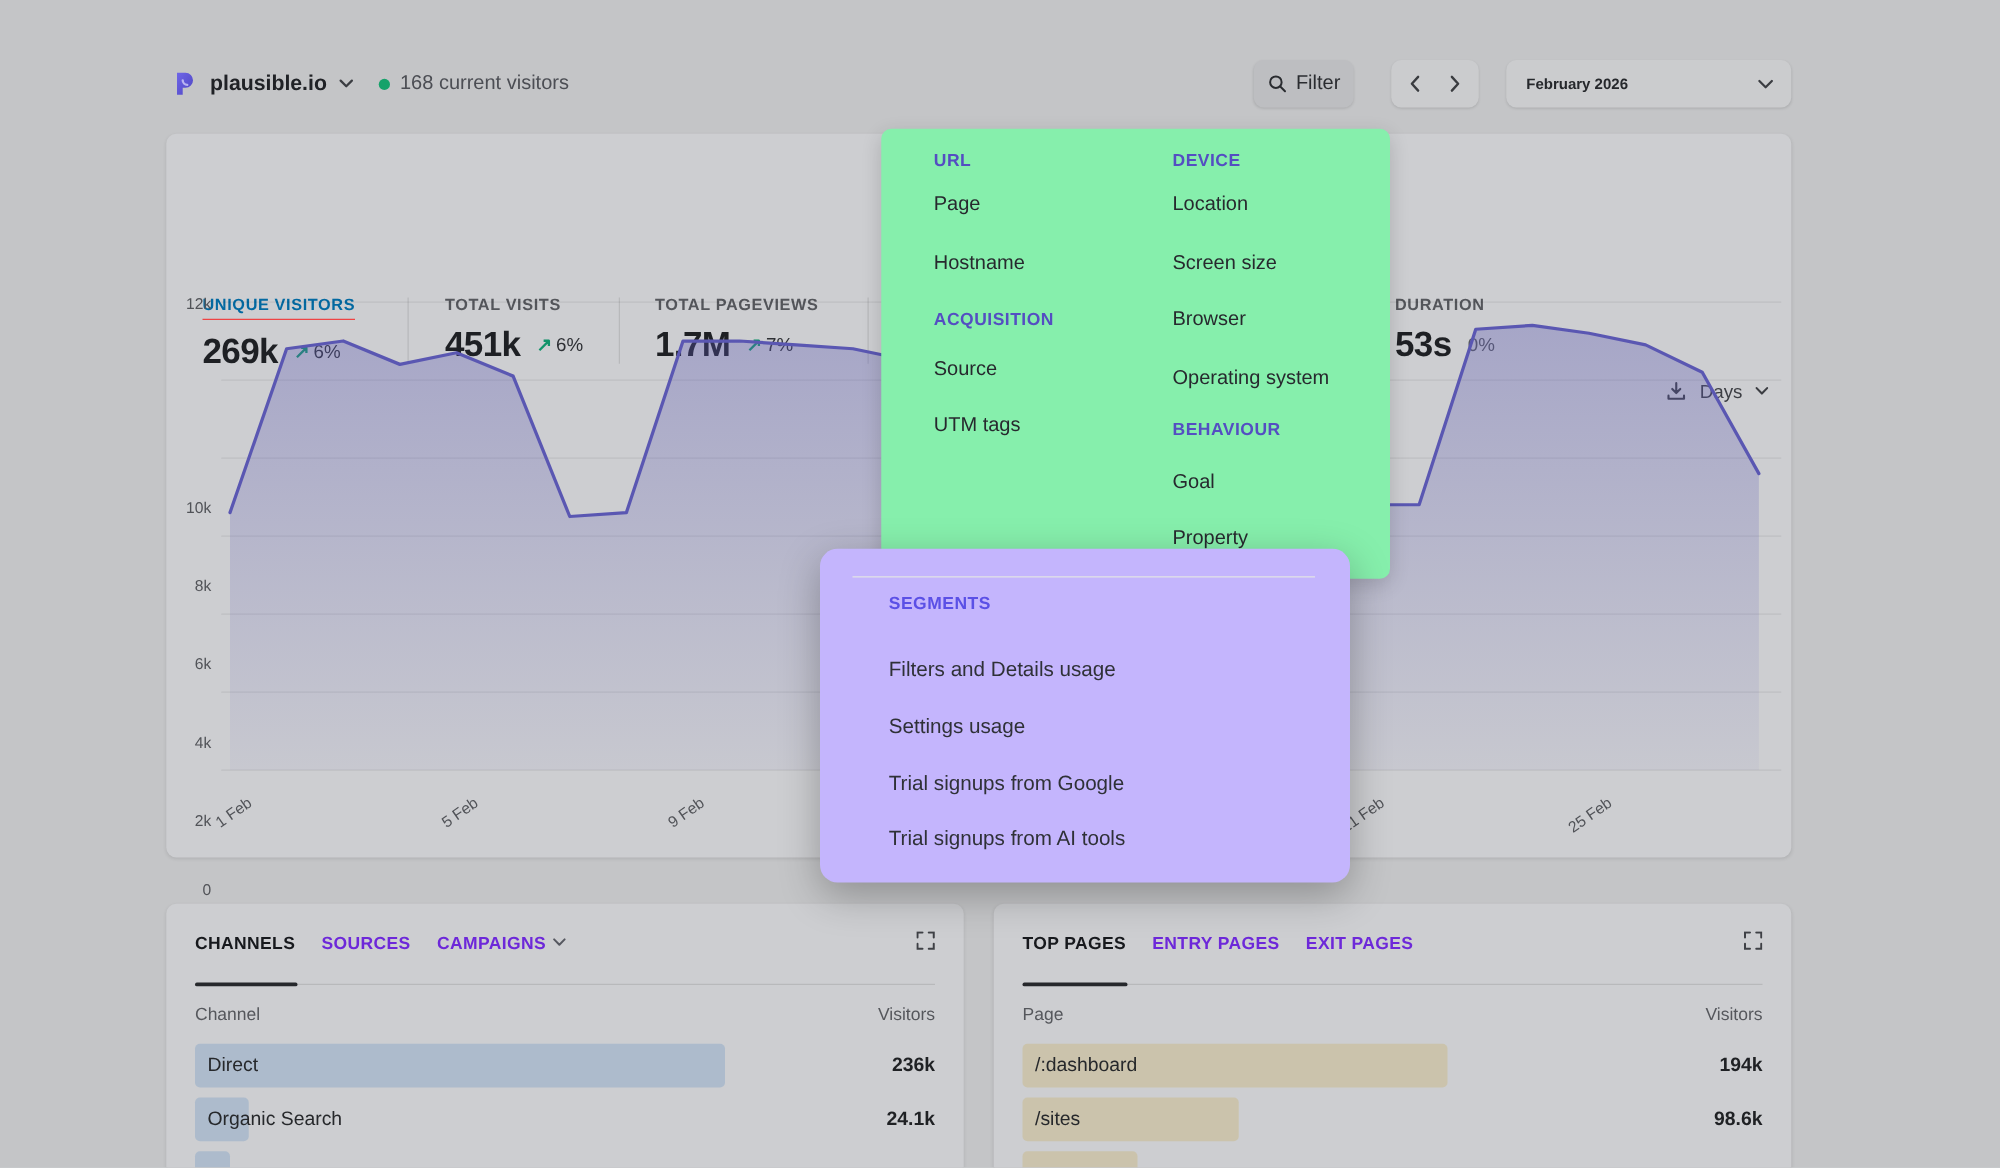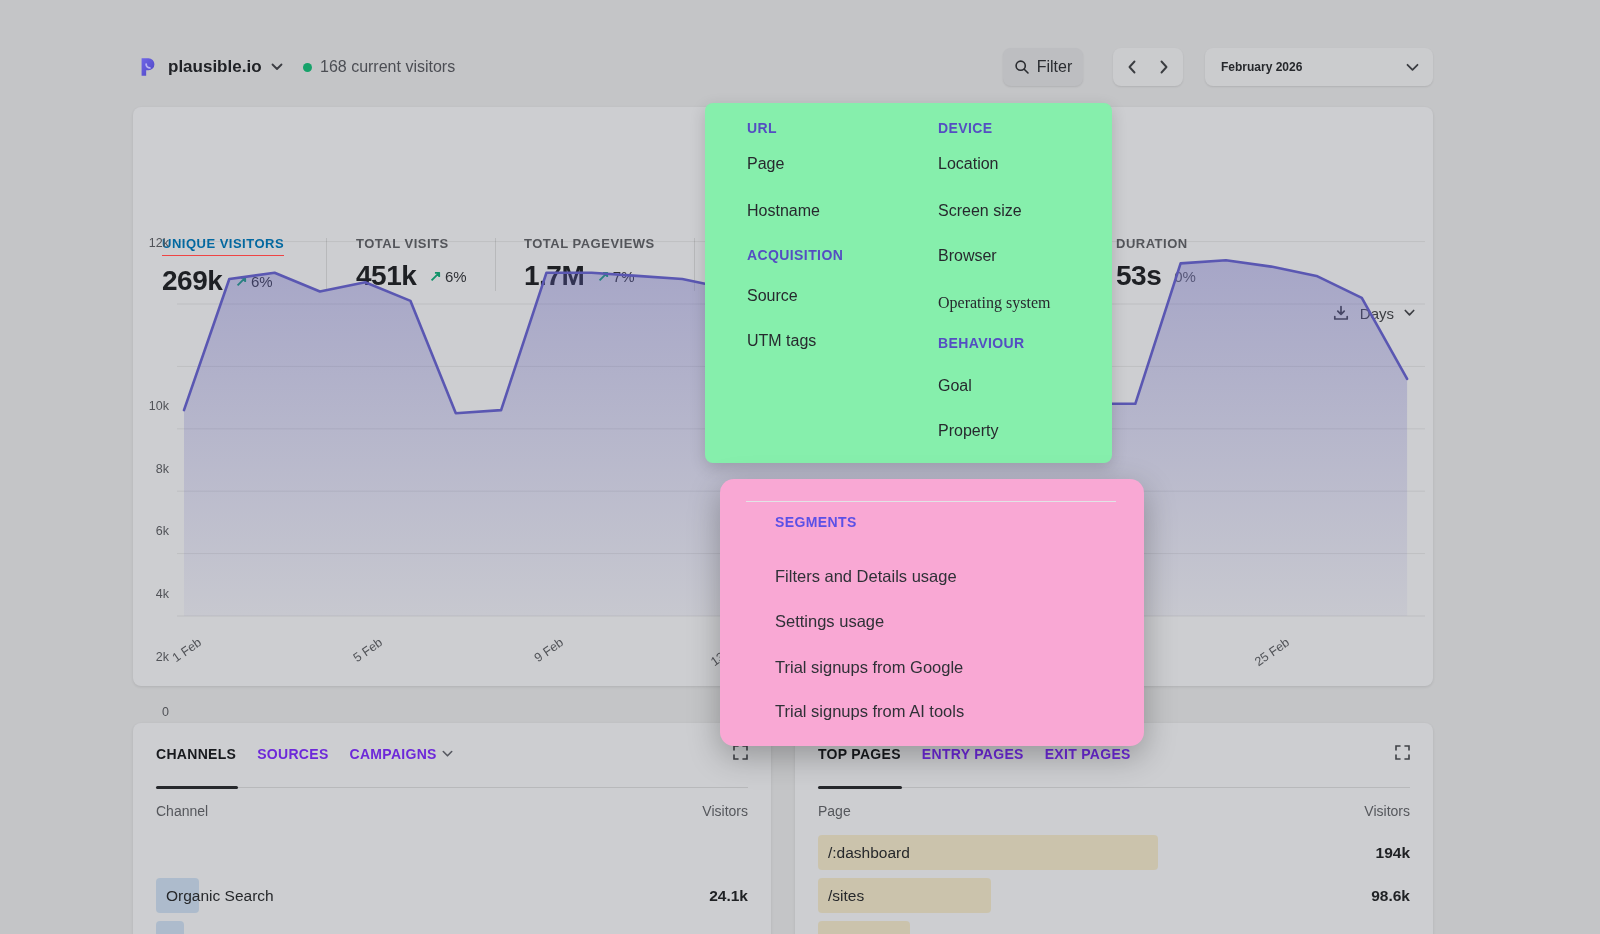--- a/index.html
+++ b/index.html
@@ -38,21 +38,21 @@
   .chart-svg { position:absolute; left:0; top:0; pointer-events:none; }
   .ylab { position:absolute; width:32px; text-align:right; font-size:12.5px; color:#515358; }
   .xlab { position:absolute; width:64px; text-align:right; font-size:12.5px; color:#515358; transform:rotate(-35deg); transform-origin:100% 50%; }
 
   
   .dropdown { position:absolute; left:705px; top:103px; width:407px; height:360px; background:#86efac; border-radius:8px; box-shadow:0 5px 16px rgba(0,0,0,.16); z-index:5; }
   .fgroup { position:absolute; font-size:14px; font-weight:bold; letter-spacing:.4px; color:#544ec2; }
   .fitem { position:absolute; font-size:16px; color:#27292e; cursor:pointer; white-space:nowrap; }
 
   
-  .spotlight { position:absolute; left:720px; top:439px; width:424px; height:267px; background:#f9a8d4; border-radius:14px; box-shadow:0 10px 32px rgba(0,0,0,.28); z-index:6;margin-top:40px; }
+  .spotlight { position:absolute; left:656px; top:439px; width:424px; height:267px; background:#c4b5fd; border-radius:14px; box-shadow:0 10px 32px rgba(0,0,0,.28); z-index:6; }
   .spot-divider { position:absolute; left:26px; top:22px; width:370px; height:1px; background:#e2e3e6; }
   .seg-title { position:absolute; left:55px; top:35px; font-size:14px; font-weight:bold; letter-spacing:.4px; color:#5b50e6; }
   .seg-item { position:absolute; left:55px; font-size:16.5px; color:#2f3137; cursor:pointer; white-space:nowrap; }
 
   
   .panel { position:absolute; top:723px; width:638px; height:230px; background:#cdced1; border-radius:8px; box-shadow:0 1px 3px rgba(0,0,0,.10); }
   .panel.left { left:133px; } .panel.right { left:795px; }
   .tabs { position:absolute; left:23px; top:23px; right:23px; display:flex; align-items:center; gap:21px; }
   .tab { font-size:14px; font-weight:600; letter-spacing:.3px; color:#6d28d9; cursor:pointer; display:flex; align-items:center; gap:5px; }
   .tab.active { font-weight:bold; color:#17191d; }
@@ -233,21 +233,21 @@
     <div class="fitem" style="left:42px; top:52px;">Page</div>
     <div class="fitem" style="left:42px; top:99px;">Hostname</div>
     <div class="fgroup" style="left:42px; top:144px;">ACQUISITION</div>
     <div class="fitem" style="left:42px; top:184px;">Source</div>
     <div class="fitem" style="left:42px; top:229px;">UTM tags</div>
 
     <div class="fgroup" style="left:233px; top:17px;">DEVICE</div>
     <div class="fitem" style="left:233px; top:52px;">Location</div>
     <div class="fitem" style="left:233px; top:99px;">Screen size</div>
     <div class="fitem" style="left:233px; top:144px;">Browser</div>
-    <div class="fitem" style="left:233px; top:191px;font-family:Liberation Serif, serif;">Operating system</div>
+    <div class="fitem" style="left:233px; top:191px;">Operating system</div>
     <div class="fgroup" style="left:233px; top:232px;">BEHAVIOUR</div>
     <div class="fitem" style="left:233px; top:274px;">Goal</div>
     <div class="fitem" style="left:233px; top:319px;">Property</div>
   </div>
 
   <div class="spotlight">
     <div class="spot-divider"></div>
     <div class="seg-title">SEGMENTS</div>
     <div class="seg-item" style="top:88px;">Filters and Details usage</div>
     <div class="seg-item" style="top:133px;">Settings usage</div>
@@ -270,20 +270,25 @@
       <svg width="15" height="15" viewBox="0 0 15 15">
           <path d="M1 5 V1 H5 M10 1 H14 V5 M14 10 V14 H10 M5 14 H1 V10" stroke="#3f4146" stroke-width="1.6" fill="none" stroke-linecap="round"></path>
         </svg>
     </span>
     <div class="tab-line"></div>
     <div class="tab-active-bar" style="left:23px; width:82px;"></div>
     <div class="cols">
       <span>Channel</span>
       <span>Visitors</span>
     </div>
+    <div class="row" style="top:112px;">
+      <div class="rowbar blue" style="width: 424px;"></div>
+      <span class="row-name">Direct</span>
+      <span class="row-val">236k</span>
+    </div>
     <div class="row" style="top:155px;">
       <div class="rowbar blue" style="width: 43px;"></div>
       <span class="row-name">Organic Search</span>
       <span class="row-val">24.1k</span>
     </div>
     <div class="row" style="top:198px;">
       <div class="rowbar blue" style="width:28px;"></div>
     </div>
   </div>
 

